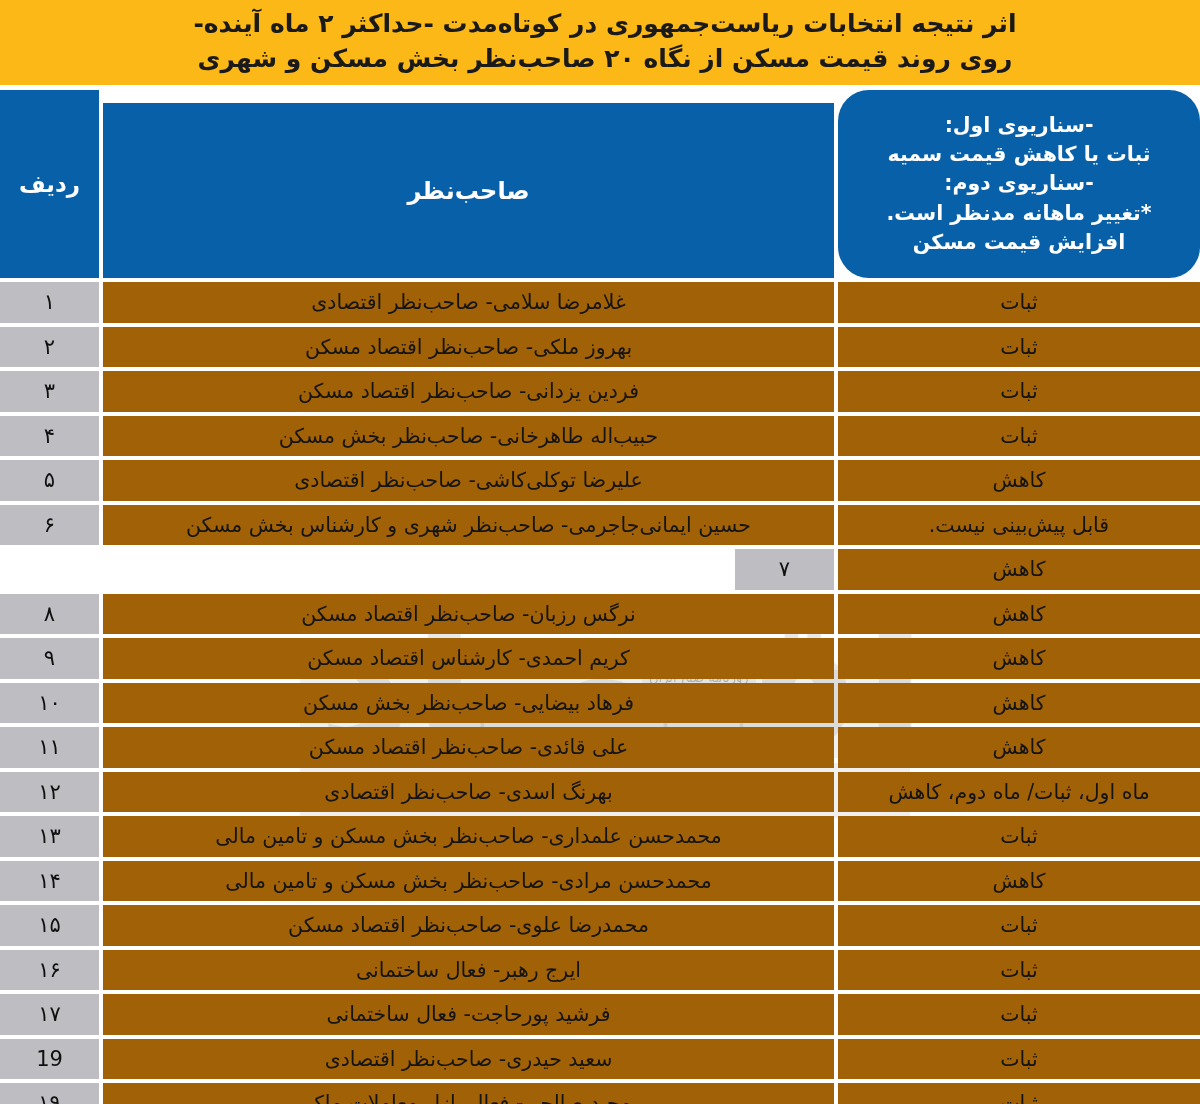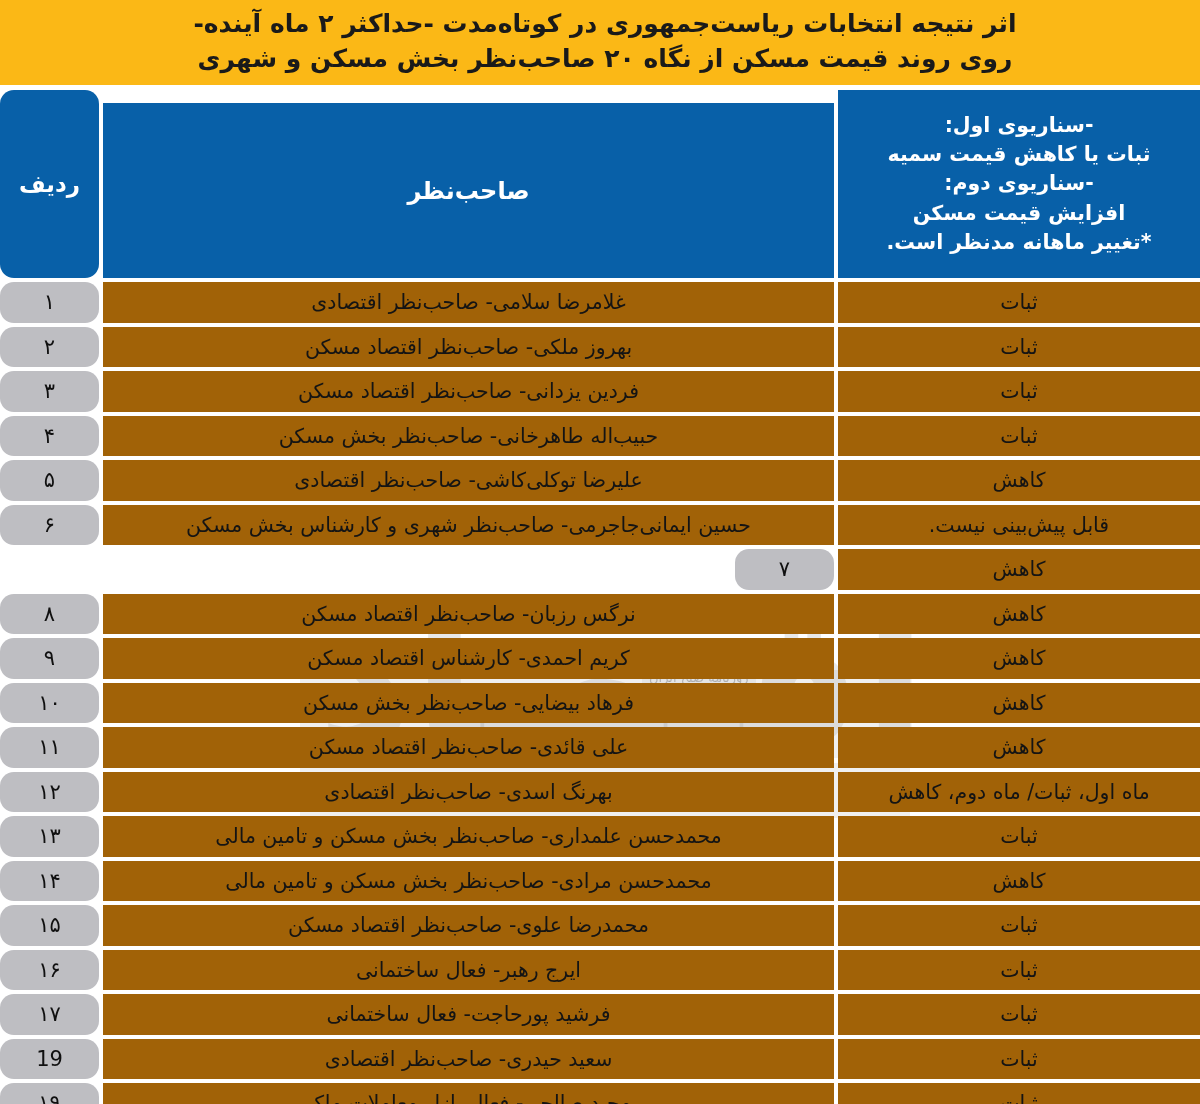--- a/index.html
+++ b/index.html
@@ -92,41 +92,42 @@
   .thead-row, .row {
     display: flex;
     flex-direction: row;
     width: 1200px;
     position: relative;
     z-index: 4;
   }
 
   .col-scenario { width: 362px; flex: 0 0 362px; }
   .col-expert   { width: 731px; flex: 0 0 731px; }
-  .col-num      { width: 99px;  flex: 0 0 99px; border-radius: 14px; }
+  .col-num      { width: 99px;  flex: 0 0 99px; }
 
   
   .thead-row { margin-top: 5px; height: 188px; }
   .th {
     background: #0860A8;
     color: #ffffff;
     font-weight: bold;
     display: flex;
     align-items: center;
     justify-content: center;
     text-align: center;
     margin-left: 4px;
     padding: 6px 14px;
   }
   .thead-row .th:last-child { margin-left: 0; }
   .th-scenario {
     font-size: 20.5px;
     line-height: 1.42;
     flex-direction: column;
     justify-content: center;
+    border-radius: 31px;
   }
   .th-scenario .l { display: block; white-space: nowrap; }
   .th-expert { font-size: 24px; margin-top: 13px; }
   .th-num    { font-size: 23px; }
 
   
   .row { height: 40.5px; margin-top: 4px; }
   .td {
     background: #a16207;
     color: #141414;
@@ -166,22 +167,22 @@
   <div class="watermark">
     <span class="wm-word">اقتصاد</span>
     <span class="wm-sub">روزنامه صبح ایران</span>
   </div>
 
   <div class="thead-row">
     <div class="th th-scenario col-scenario">
       <span class="l">-سناریوی اول:</span>
       <span class="l">ثبات یا کاهش قیمت سمیه</span>
       <span class="l">-سناریوی دوم:</span>
+      <span class="l">*تغییر ماهانه مدنظر است.</span>
       <span class="l">افزایش قیمت مسکن</span>
-      <span class="l">*تغییر ماهانه مدنظر است.</span>
     </div>
     <div class="th th-expert col-expert">صاحب‌نظر</div>
     <div class="th th-num col-num">ردیف</div>
   </div>
 
   <div id="tbody">
       <div class="row">
         <div class="td td-scenario col-scenario">ثبات</div>
         <div class="td td-expert col-expert">غلامرضا سلامی- صاحب‌نظر اقتصادی</div>
         <div class="td td-num col-num">۱</div>

